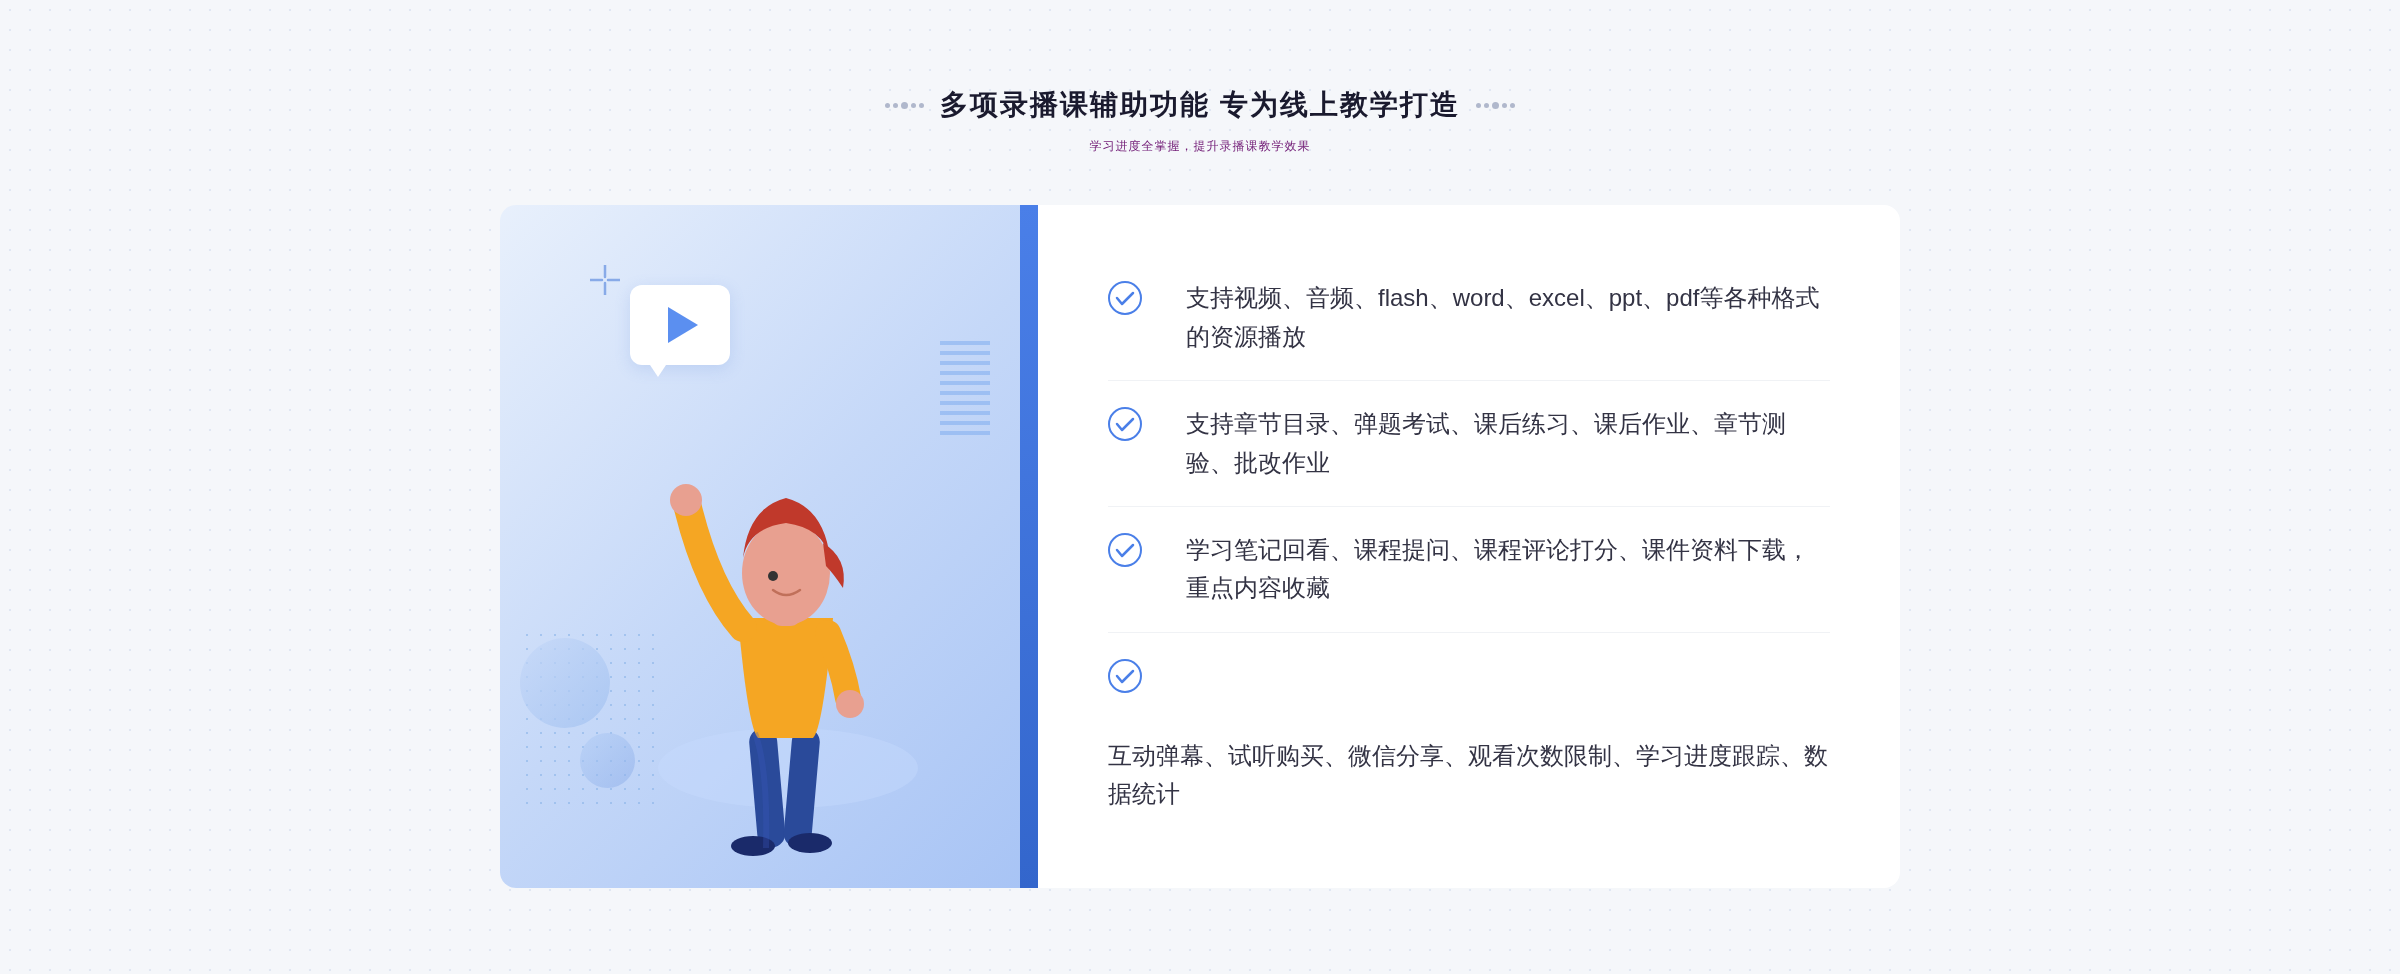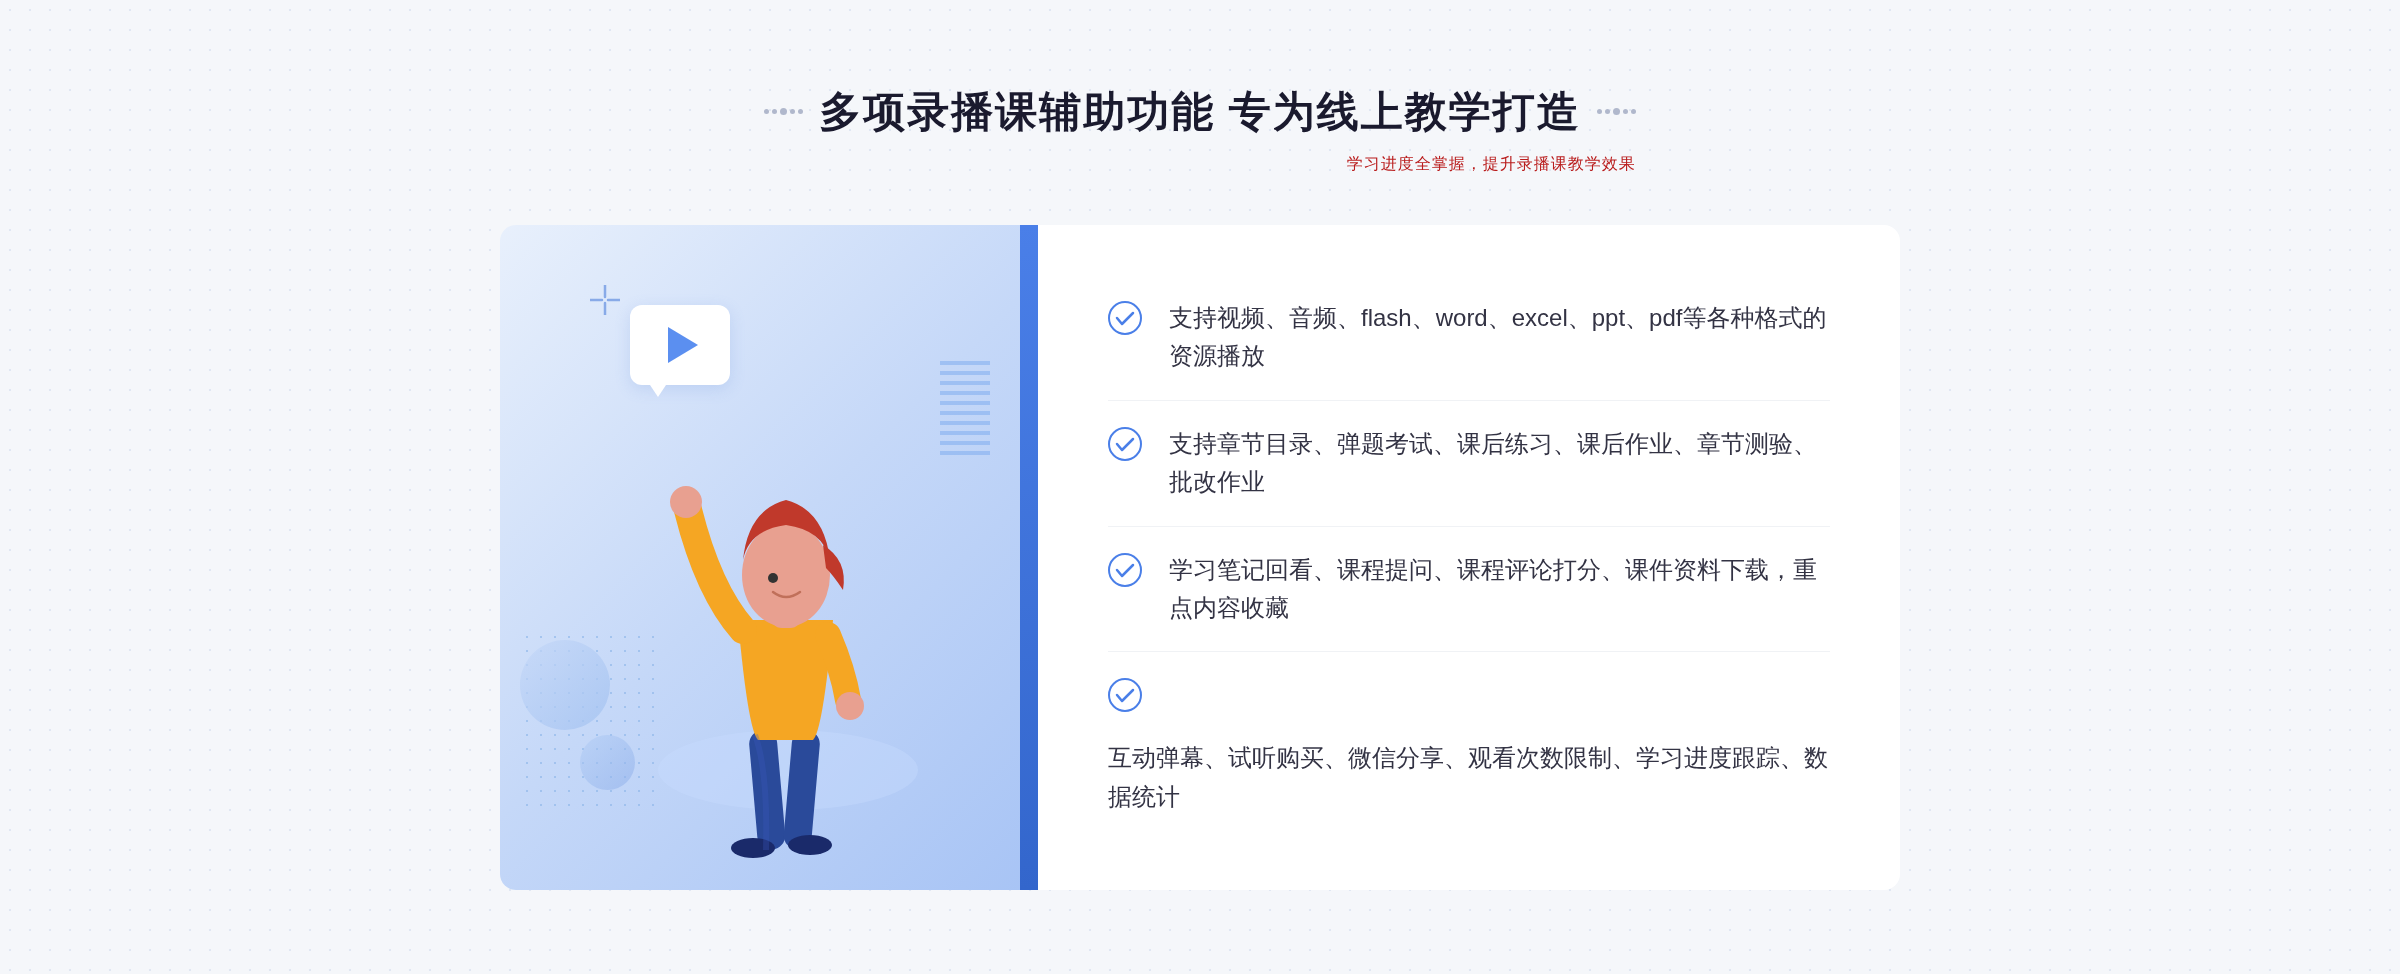--- a/index.html
+++ b/index.html
@@ -64,32 +64,31 @@
       background: #b0b8cc;
       border-radius: 50%;
     }
 
     .decorative-dots .dot-large {
       width: 7px;
       height: 7px;
     }
 
     .main-title {
-      font-size: 42px;
+      font-size: 28px;
       font-weight: 600;
       color: #1a1a2e;
       letter-spacing: 2px;
     }
 
     .sub-title {
-      font-size: 16px;
-      color: #b91c1c;
+      font-size: 12px;
+      color: #701a75;
       font-weight: 400;
       letter-spacing: 1px;
-      text-align: right;
     }
 
     .content-section {
       display: flex;
       align-items: stretch;
       width: 1400px;
       position: relative;
       z-index: 1;
     }
 
@@ -184,21 +183,21 @@
       border-radius: 0 16px 16px 0;
       padding: 50px 70px;
       display: flex;
       flex-direction: column;
       justify-content: space-around;
     }
 
     .feature-item {
       display: flex;
       align-items: flex-start;
-      gap: 27px;
+      gap: 44px;
       padding: 24px 0;
       border-bottom: 1px solid #f0f2f5;
     }
 
     .feature-item:last-child {
       border-bottom: none;
       flex-direction: column;
     }
 
     .check-icon {

